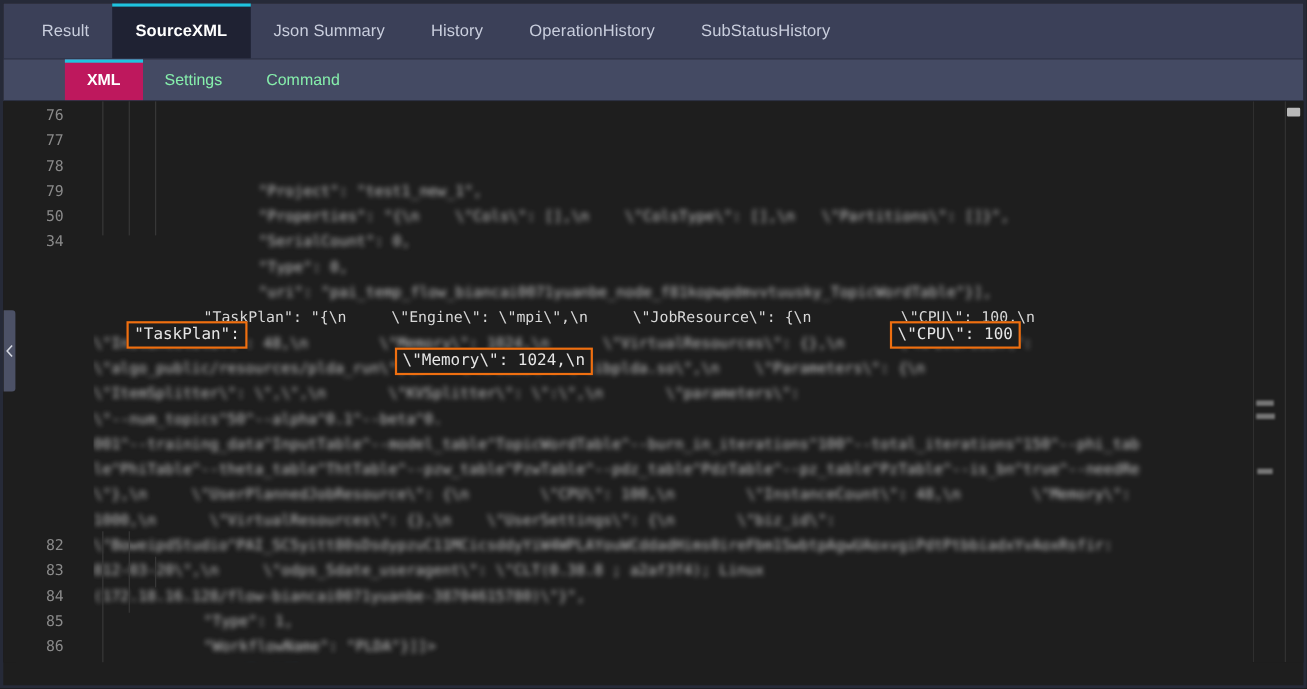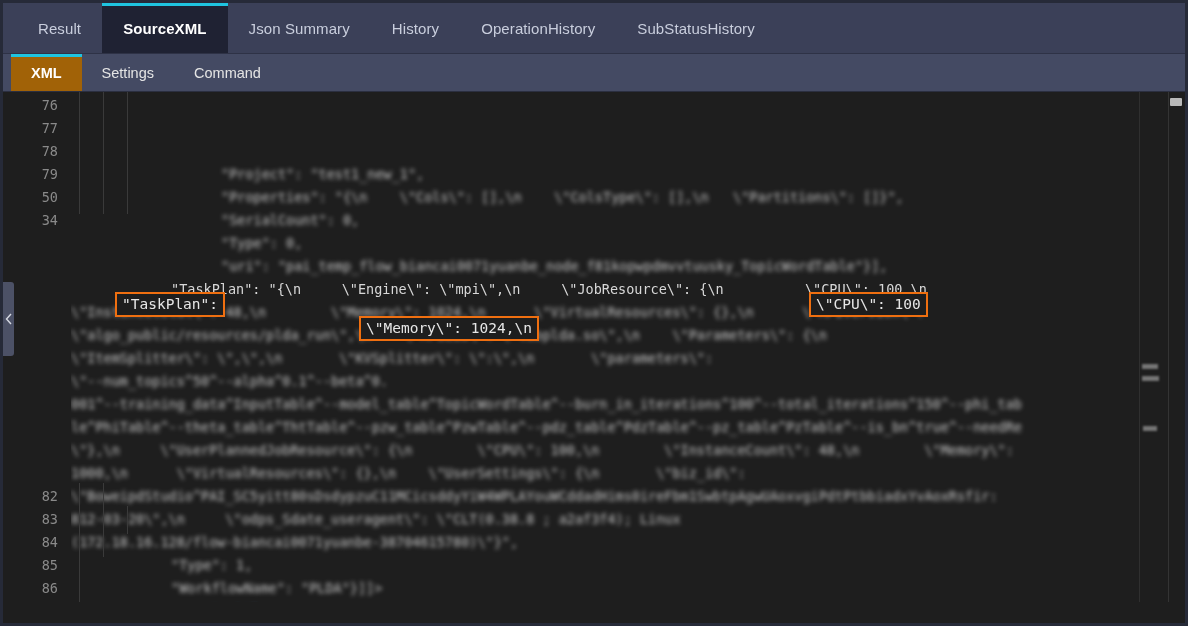--- a/index.html
+++ b/index.html
@@ -64,46 +64,48 @@
     display: flex;
     align-items: stretch;
     padding-left: 8px;
     border-bottom: 1px solid #2b2f40;
   }
   .subtab {
     position: relative;
     display: flex;
     align-items: center;
     padding: 0 20px;
-    color: #e5e5e5;
+    color: #86efac;
     font-size: 14.5px;
     white-space: nowrap;
     cursor: pointer;
     user-select: none;
   }
   .subtab.active {
-    background: #a16207;
+    background: #be185d;
     color: #ffffff;
     font-weight: bold;
+    margin-left: 48px;
   }
   .subtab.active::before {
     content: "";
     position: absolute;
     left: 0; right: 0; top: 0;
     height: 3px;
     background: #1fc4e0;
   }
 
   
   .editor {
     position: relative;
     height: 510px;
     background: #1e1e1e;
     overflow: hidden;
     display: flex;
+    gap: 14px;
   }
 
   
   .collapse-rail {
     position: absolute;
     left: 0; top: 0;
     width: 11px;
     height: 100%;
     background: #1e1e1e;
     z-index: 6;

